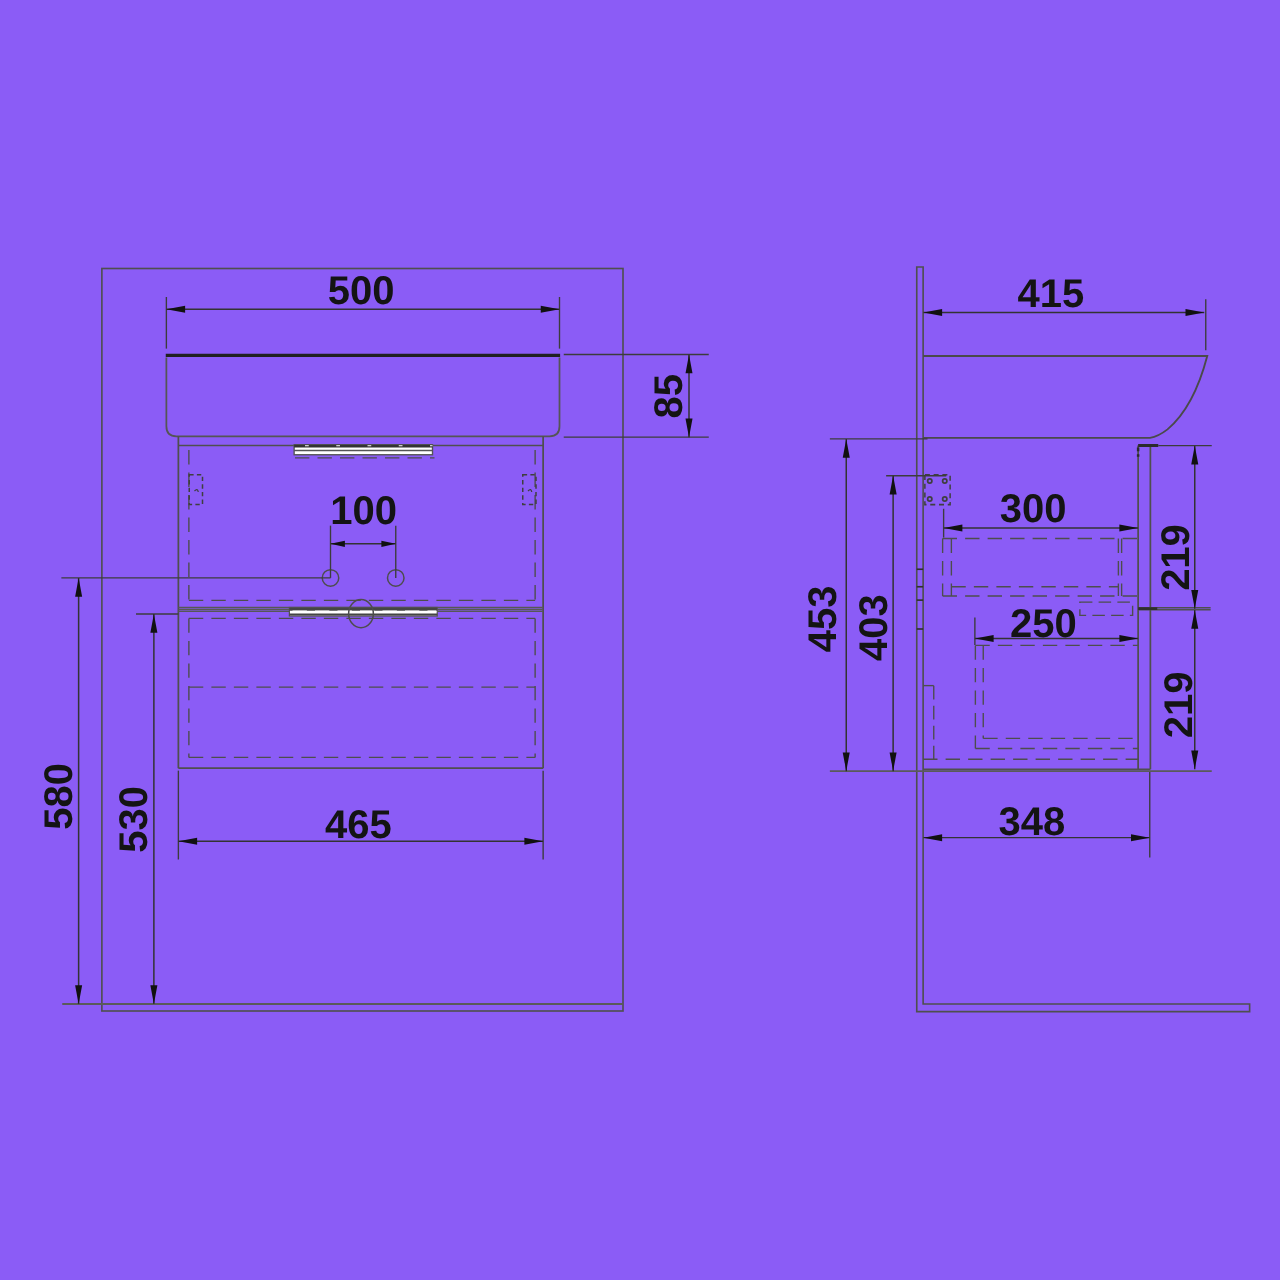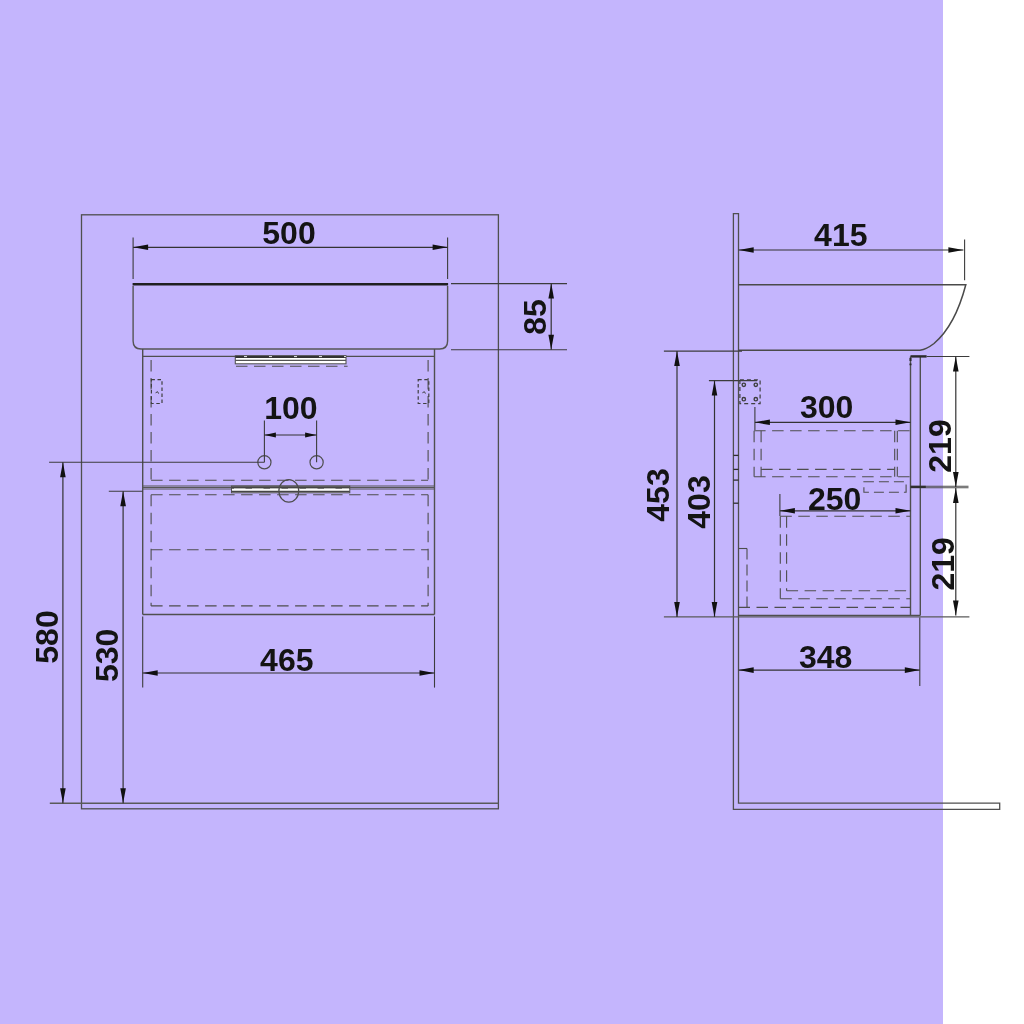--- a/index.html
+++ b/index.html
@@ -1,16 +1,16 @@
 <!DOCTYPE html>
 <html><head>
 <meta charset="utf-8">
 <style>
   html,body{margin:0;padding:0;background:#ffffff;}
-  .wrap{width:943px;height:1024px;background:#c4b5fd;}
+  .wrap{width:1024px;height:1024px;background:#8b5cf6;}
   text{font-family:"Liberation Sans", sans-serif;font-weight:bold;font-size:32px;fill:#141414;}
 </style>
 </head>
 <body>
 <div class="wrap">
 <svg width="1024" height="1024" viewBox="0 0 1024 1024" xmlns="http://www.w3.org/2000/svg" shape-rendering="geometricPrecision">
 
 <g stroke="#4f4f4f" stroke-width="1.3" fill="none">
   <rect x="81.5" y="214.8" width="416.9" height="594"></rect>
 </g>

